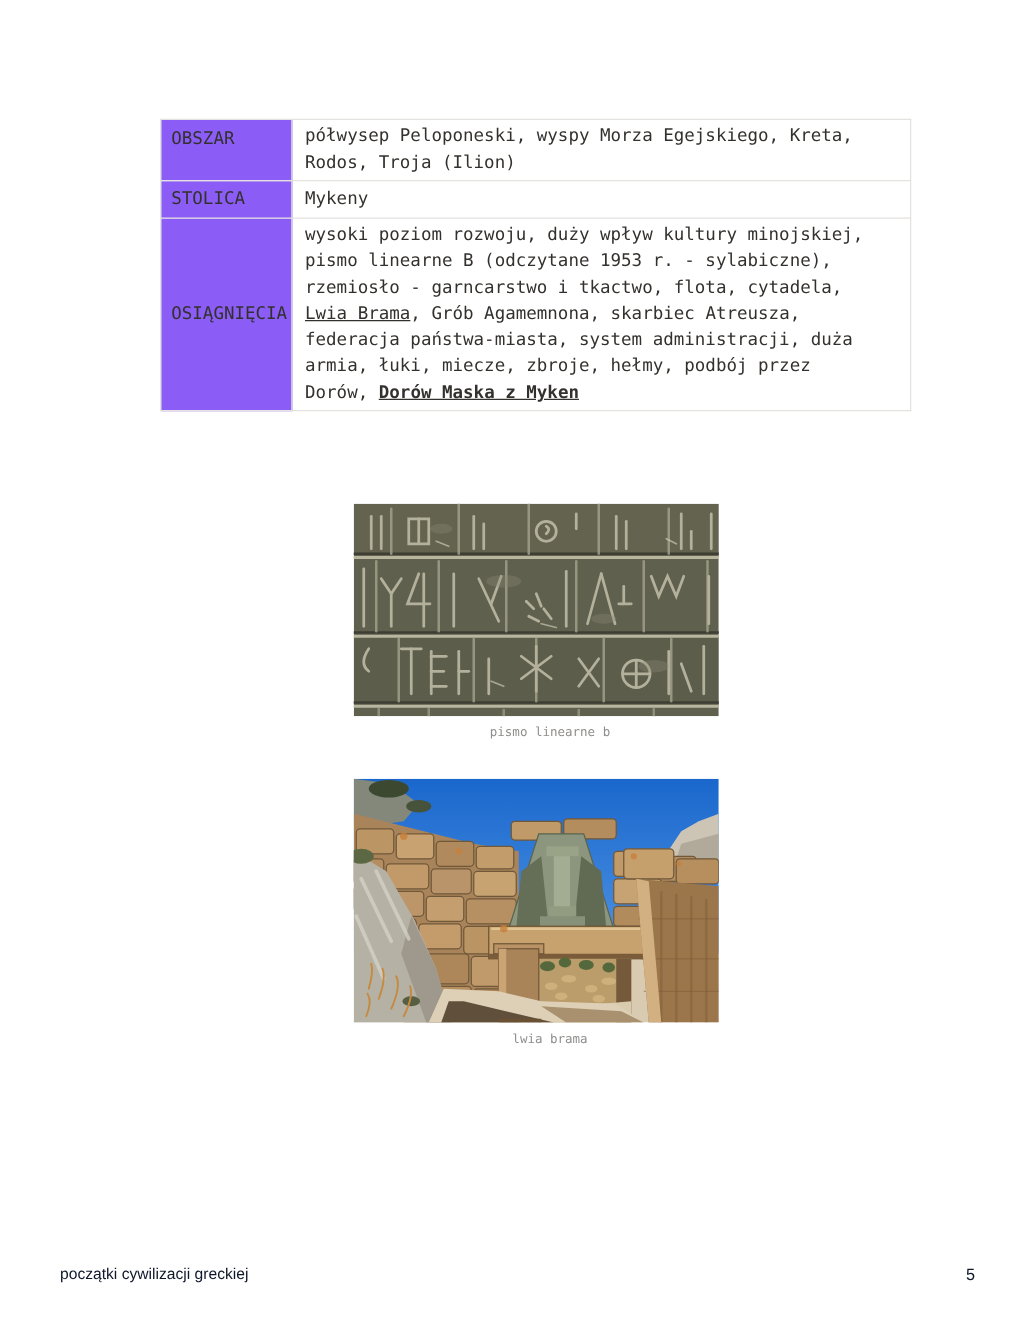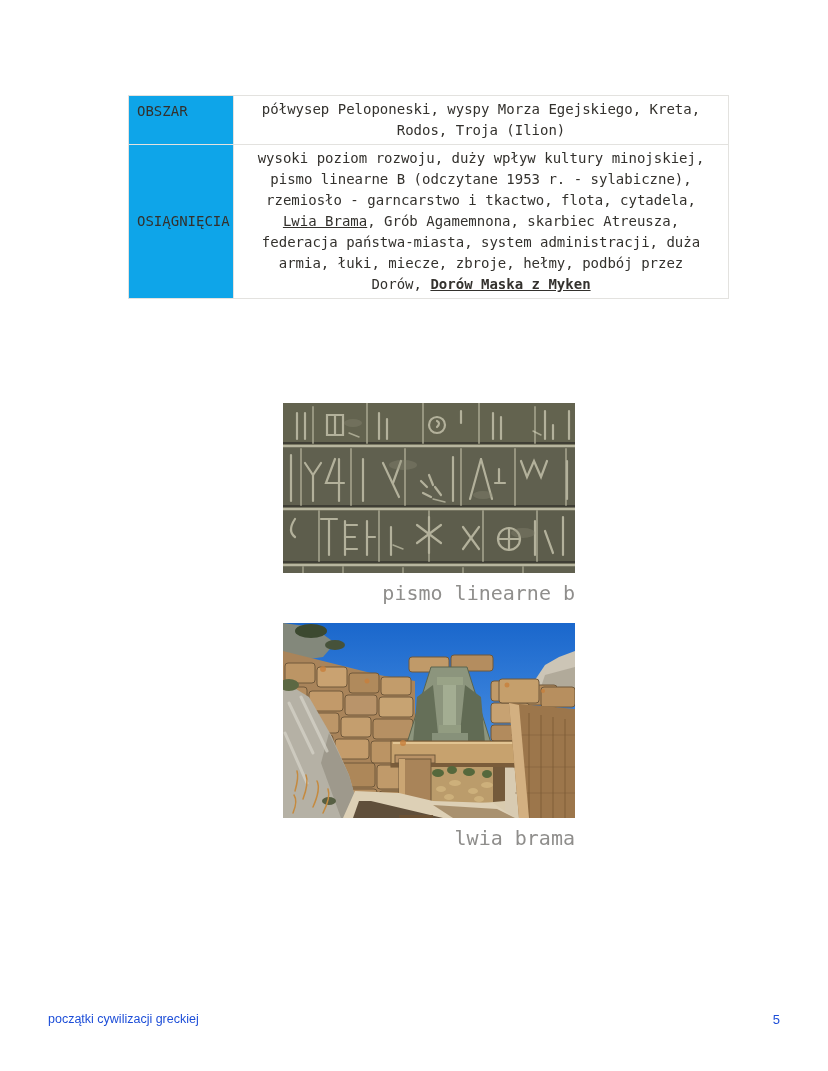--- a/index.html
+++ b/index.html
@@ -5,58 +5,62 @@
   html,body{margin:0;padding:0;background:#ffffff;}
   body{width:828px;height:1071px;position:relative;overflow:hidden;
        font-family:"DejaVu Sans Mono","Liberation Mono",monospace;color:#33312d;}
 
   
   .doc-table{position:absolute;left:128px;top:95px;width:600px;
              border-collapse:collapse;table-layout:fixed;
              font-size:14px;line-height:21px;}
   .doc-table td{border:1px solid #e3e2df;vertical-align:middle;
                 white-space:pre-line;word-wrap:break-word;}
-  .doc-table td.label{background:#0ea5e9;padding:4px 2px 4px 8px;}
-  .doc-table td.value{padding:3px 10px;text-align:center;}
+  .doc-table td.label{background:#8b5cf6;padding:4px 2px 4px 8px;}
+  .doc-table td.value{padding:3px 10px;}
   .doc-table tr.row-0 td.label{vertical-align:top;padding-top:5px;}
   .b{font-weight:bold;}
   .u{text-decoration:underline;}
 
   
   .figure{position:absolute;width:292px;}
   .figure svg{display:block;width:292px;}
   #fig-linear-b{left:283px;top:403px;}
   #fig-lion-gate{left:283px;top:623px;}
-  .caption{position:absolute;left:283px;width:292px;text-align:right;
-           font-size:20px;color:#8f8e8c;}
+  .caption{position:absolute;left:294px;width:292px;text-align:center;
+           font-size:10px;color:#8f8e8c;}
   #caption-linear-b{top:581px;}
   #caption-lion-gate{top:826px;}
 
   
   .footer{position:absolute;left:48px;right:48px;top:1012px;height:18px;
           font-family:"Liberation Sans","DejaVu Sans",sans-serif;
-          font-size:12.5px;color:#1d4ed8;}
+          font-size:12.5px;color:#0f172a;}
   .footer .title{position:absolute;left:0;top:0;}
   .footer .pageno{position:absolute;right:0;top:0;font-size:13px;}
 </style>
 </head>
 <body>
 
 <div>
 
   <table class="doc-table">
     <colgroup>
         <col style="width:105px">
         <col style="width:495px">
       </colgroup>
     <tbody>
       <tr class="row-0">
         <td class="label">OBSZAR</td>
         <td class="value">półwysep Peloponeski, wyspy Morza Egejskiego, Kreta,
 Rodos, Troja (Ilion)</td>
+      </tr>
+      <tr class="row-1">
+        <td class="label">STOLICA</td>
+        <td class="value">Mykeny</td>
       </tr>
       <tr class="row-3">
         <td class="label">OSIĄGNIĘCIA</td>
         <td class="value"><span>wysoki poziom rozwoju, duży wpływ kultury minojskiej,
 pismo linearne B (odczytane 1953 r. - sylabiczne),
 rzemiosło - garncarstwo i tkactwo, flota, cytadela,
 </span><span class="u">Lwia Brama</span><span>, Grób Agamemnona, skarbiec Atreusza,
 federacja państwa-miasta, system administracji, duża
 armia, łuki, miecze, zbroje, hełmy, podbój przez
 Dorów, </span><span class="b u">Dorów Maska z Myken</span></td>

